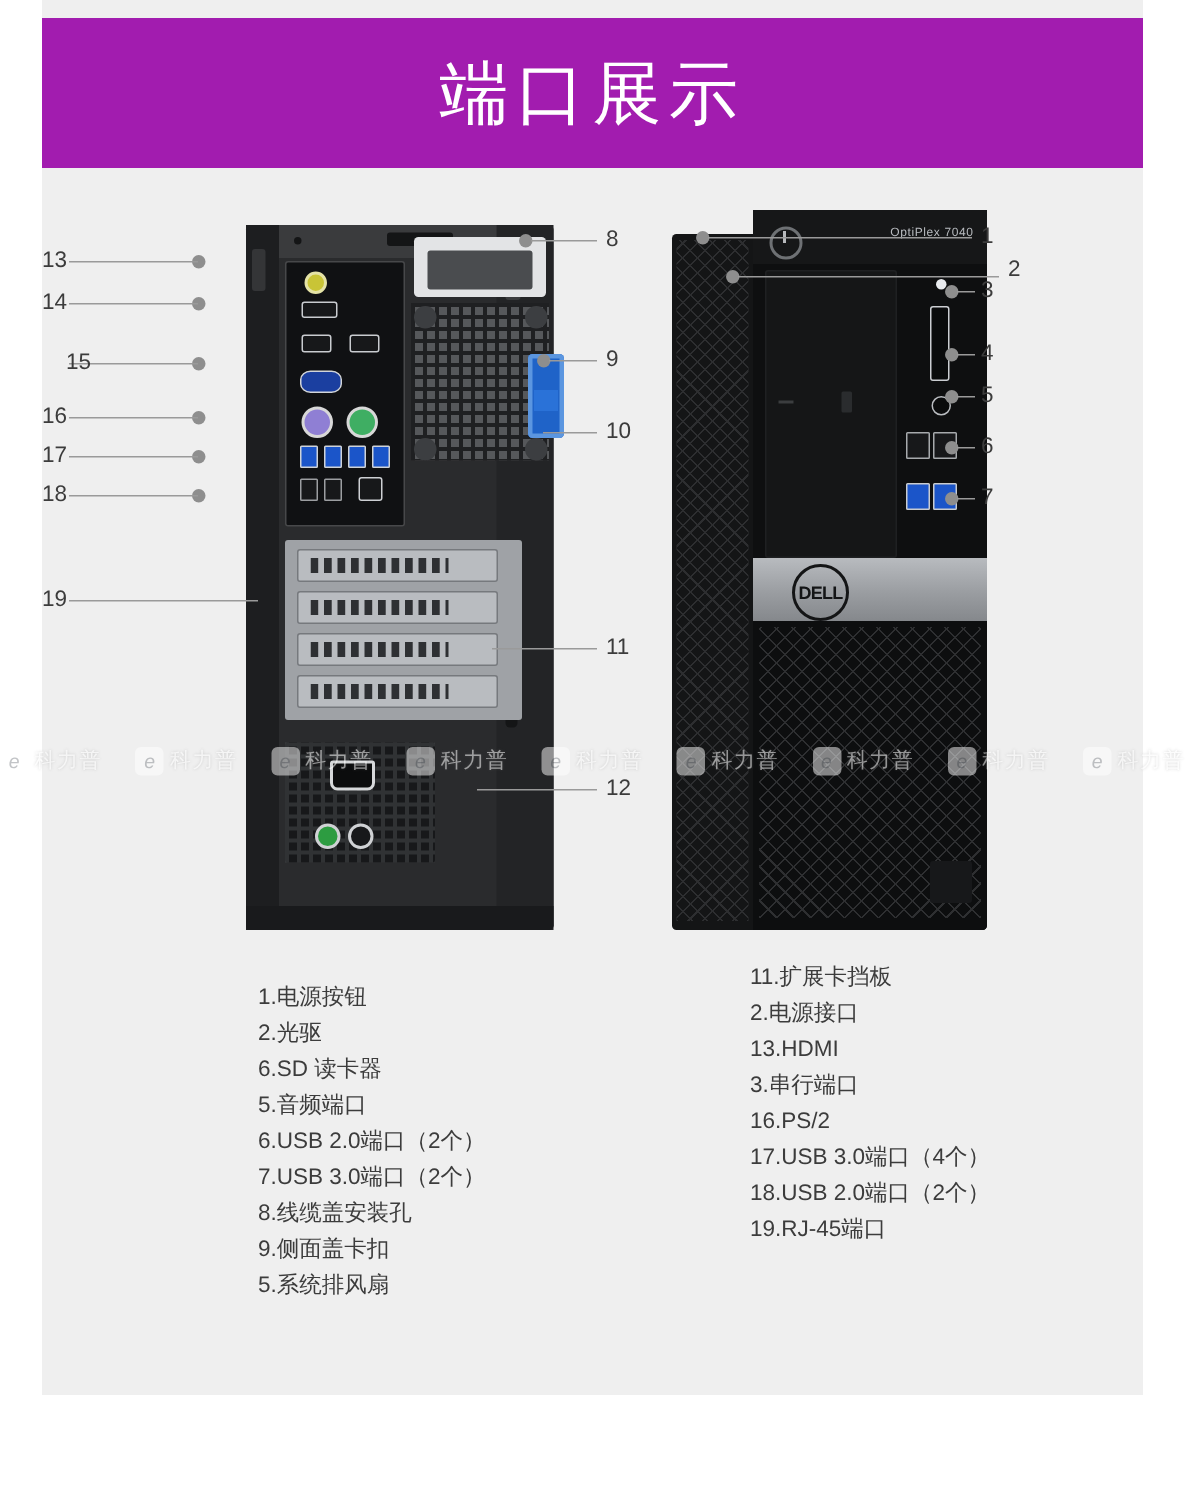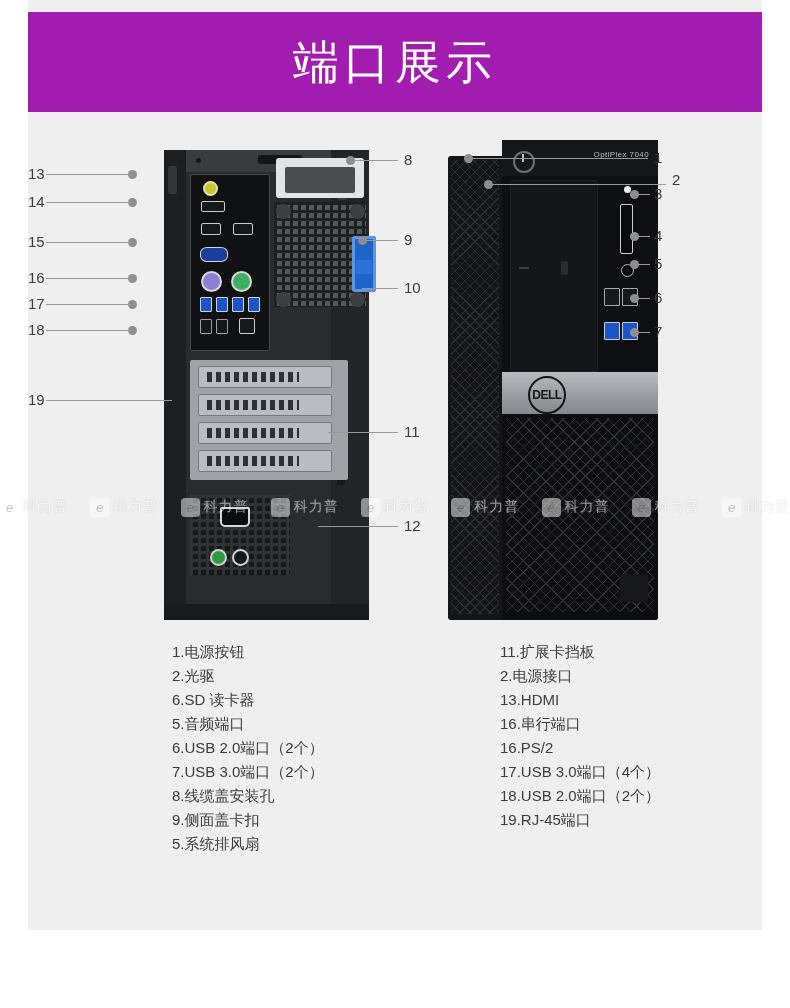--- a/index.html
+++ b/index.html
@@ -89,21 +89,21 @@
      border:2px solid #141516;display:flex;align-items:center;justify-content:center;
      color:#141516;font-size:12px;font-weight:bold;letter-spacing:-.5px;}
   .frontmesh{position:absolute;left:54px;top:274px;width:156px;height:206px;background:#0d0e0f;border-radius:0 0 3px 0;}
   .frontmesh .fm{position:absolute;left:4px;top:4px;right:4px;bottom:8px;
      background-image:repeating-linear-gradient(45deg,#2e2f31 0 1px,transparent 1px 8px),
                       repeating-linear-gradient(-45deg,#2e2f31 0 1px,transparent 1px 8px);}
   .cornerbox{position:absolute;right:10px;bottom:18px;width:28px;height:28px;background:#17181a;border-radius:2px;}
   
   .legend{position:absolute;left:28px;top:640px;width:734px;height:270px;}
   .legcol{position:absolute;top:0;}
-  .legcol.left{left:144px;}
+  .legcol.left{left:144px;margin-top:13px;}
   .legcol.right{left:472px;}
   .legitem{color:#3c3c3c;font-size:15px;line-height:24px;white-space:nowrap;}
   
   .wmrow{position:absolute;left:0;width:790px;height:30px;display:flex;align-items:center;
      justify-content:space-between;pointer-events:none;}
   .wm{display:flex;align-items:center;gap:4px;opacity:.62;}
   .wm .wmlogo{width:19px;height:19px;border-radius:4px;background:rgba(255,255,255,.80);
      display:flex;align-items:center;justify-content:center;color:#9ea1a5;font-size:13px;font-style:italic;}
   .wm .wmtext{color:rgba(255,255,255,.88);font-size:14px;letter-spacing:1px;
      text-shadow:0 0 2px rgba(120,120,120,.5);}
@@ -217,21 +217,21 @@
     <div class="leaddot" style="left:100px;top:58px;"></div>
     <div class="leadline" style="left:18px;top:62px;width:86px;"></div>
     <div class="callnum" style="left:0px;top:54px;">13</div>
 
     <div class="leaddot" style="left:100px;top:86px;"></div>
     <div class="leadline" style="left:18px;top:90px;width:86px;"></div>
     <div class="callnum" style="left:0px;top:82px;">14</div>
 
     <div class="leaddot" style="left:100px;top:126px;"></div>
     <div class="leadline" style="left:18px;top:130px;width:86px;"></div>
-    <div class="callnum" style="left:0px;top:122px;text-align:right;">15</div>
+    <div class="callnum" style="left:16px;top:122px;text-align:right;">15</div>
 
     <div class="leaddot" style="left:100px;top:162px;"></div>
     <div class="leadline" style="left:18px;top:166px;width:86px;"></div>
     <div class="callnum" style="left:0px;top:158px;">16</div>
 
     <div class="leaddot" style="left:100px;top:188px;"></div>
     <div class="leadline" style="left:18px;top:192px;width:86px;"></div>
     <div class="callnum" style="left:0px;top:184px;">17</div>
 
     <div class="leaddot" style="left:100px;top:214px;"></div>
@@ -336,21 +336,21 @@
         <div class="legitem">6.USB 2.0端口（2个）</div>
         <div class="legitem">7.USB 3.0端口（2个）</div>
         <div class="legitem">8.线缆盖安装孔</div>
         <div class="legitem">9.侧面盖卡扣</div>
         <div class="legitem">5.系统排风扇</div>
       </div>
     <div class="legcol right" id="legend-right">
         <div class="legitem">11.扩展卡挡板</div>
         <div class="legitem">2.电源接口</div>
         <div class="legitem">13.HDMI</div>
-        <div class="legitem">16.串行端口</div>
+        <div class="legitem">3.串行端口</div>
         <div class="legitem">16.PS/2</div>
         <div class="legitem">17.USB 3.0端口（4个）</div>
         <div class="legitem">18.USB 2.0端口（2个）</div>
         <div class="legitem">19.RJ-45端口</div>
       </div>
   </div>
 
 </div>
 
 </body></html>

